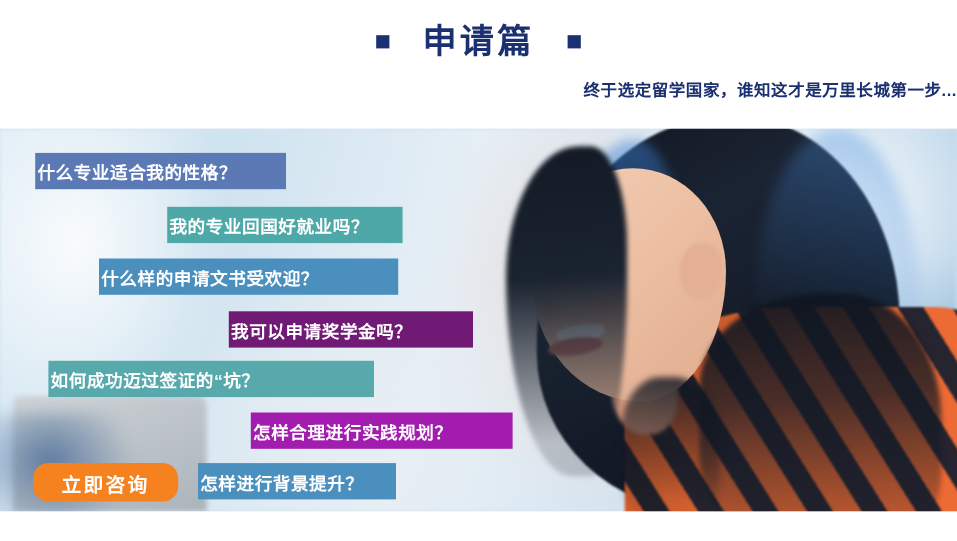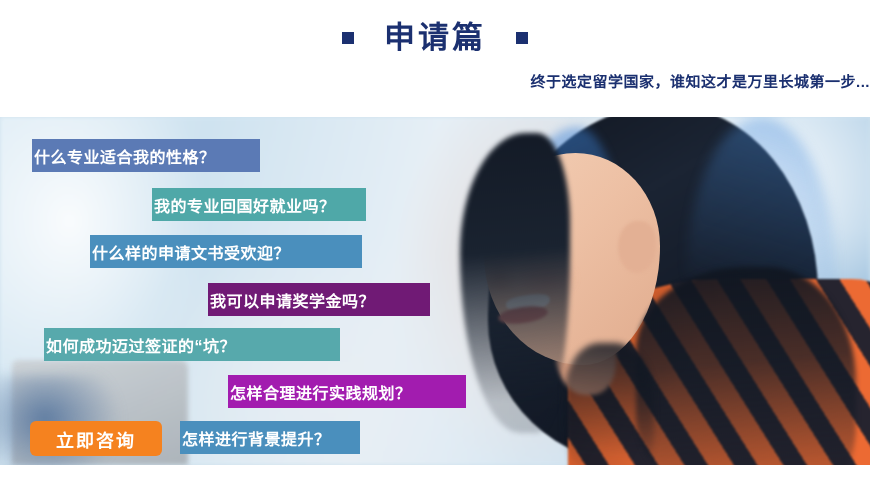--- a/index.html
+++ b/index.html
@@ -368,18 +368,18 @@
         </div>
         <div class="tag" style="left: 228px; top: 258px; width: 238px; background: #a21caf;">
           <span>怎样合理进行实践规划？</span>
         </div>
         <div class="tag" style="left: 180px; top: 304px; width: 180px; background: rgb(74, 143, 189);">
           <span>怎样进行背景提升？</span>
         </div>
       </div>
 
     <div id="cta-layer">
-        <button id="cta-button" style="left: 30px; top: 304px; width: 132px; height: 35px; background: rgb(245, 130, 31); color: rgb(255, 255, 255);">立即咨询</button>
+        <button id="cta-button" style="left: 30px; top: 304px; width: 132px; height: 35px; background: rgb(245, 130, 31); color: rgb(255, 255, 255); border-radius: 14px;">立即咨询</button>
       </div>
   </div>
 
   <div id="footer"></div>
 </div>
 
 </body></html>

